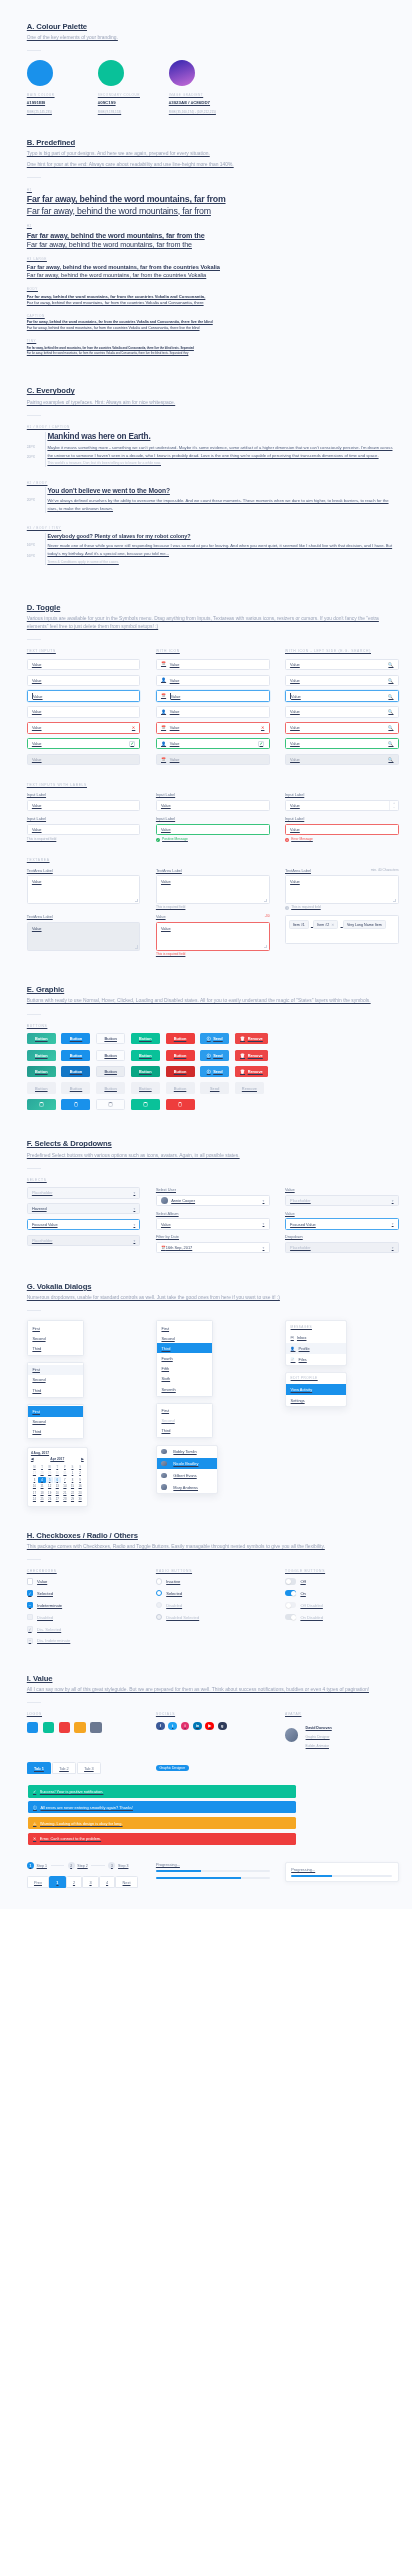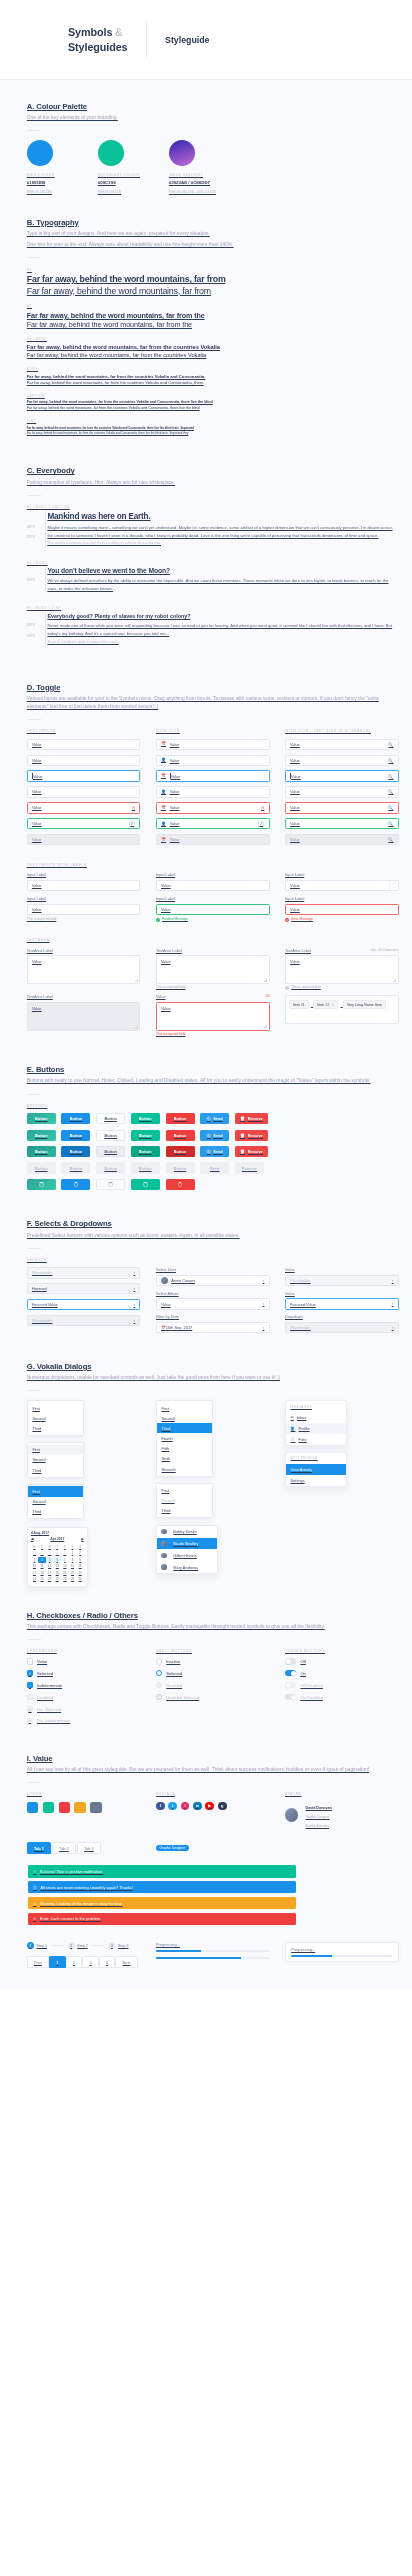--- a/index.html
+++ b/index.html
@@ -203,29 +203,20 @@
               box-shadow:0 1px 4.1px rgba(40,50,80,.05);}
   .badge-pill { display:inline-block; padding:1px 3.6px; border-radius:4.6px; font-size:3.3px; color:#fff;}
   .uname{font-size:3.6px;font-weight:700;color:#2e3a59;}
   .urole{font-size:3.1px;color:#a7b0c1;}
 </style>
 </head>
 <body>
 
 <div class="page">
 
-  <div class="topbar">
-    <div class="brand">
-      <span>Symbols</span>
-      <span class="amp">&amp;</span><br>
-      <span>Styleguides</span>
-    </div>
-    <div class="brand-div"></div>
-    <div class="topbar-title">Styleguide</div>
-  </div>
 
   <div class="canvas">
 
     <div class="sec" style="padding-top:21.6px;">
       <div class="sec-inner">
         <h2 class="sec-title">A. Colour Palette</h2>
         <p class="sec-desc">One of the key elements of your branding.</p>
         <div class="rule"></div>
         <div class="swatches">
           <div class="sw-col">
@@ -247,21 +238,21 @@
             <div class="sw-rgb">RGB (35,160,174)  -  (109,212,215)</div>
           </div>
         </div>
       </div>
     </div>
 
     <div class="sec-gap"></div>
 
     <div class="sec">
       <div class="sec-inner">
-        <h2 class="sec-title">B. Typography</h2>
+        <h2 class="sec-title">B. Predefined</h2>
         <p class="sec-desc">Typo is big part of your designs. And here we are again, prepared for every situation.</p>
         <p class="sec-desc">One hint for your at the end: Always care about readability and use line-height more than 140%.</p>
         <div class="rule"></div>
 
         <div class="ty-row">
           <div class="ty-tag">H1</div>
           <div class="t-h1-b">Far far away, behind the word mountains, far from</div>
           <div class="t-h1-r">Far far away, behind the word mountains, far from</div>
         </div>
         <div class="ty-row">
@@ -520,21 +511,21 @@
             </div>
           </div>
         </div>
       </div>
     </div>
 
     <div class="sec-gap"></div>
 
     <div class="sec">
       <div class="sec-inner">
-        <h2 class="sec-title">E. Buttons</h2>
+        <h2 class="sec-title">E. Graphic</h2>
         <p class="sec-desc">Buttons with ready to use Normal, Hover, Clicked, Loading and Disabled states. All for you to easily understand the magic of "States" layers within the symbols.</p>
         <div class="rule"></div>
         <div class="lbl">BUTTONS</div>
 
         <div class="btnrow">
           <button class="btn teal">Button</button>
           <button class="btn blue">Button</button>
           <button class="btn ghost">Button</button>
           <button class="btn green">Button</button>
           <button class="btn red">Button</button>

